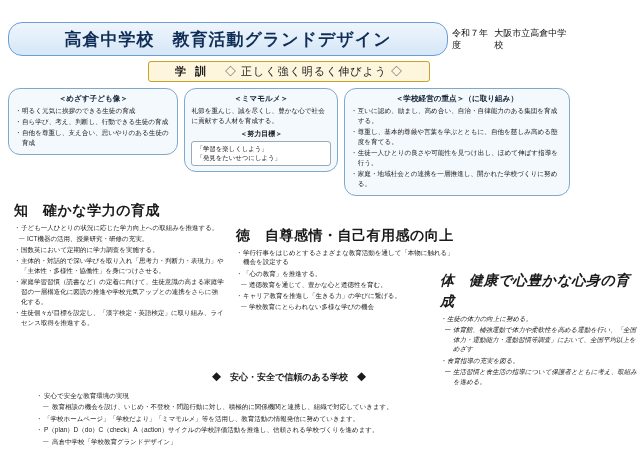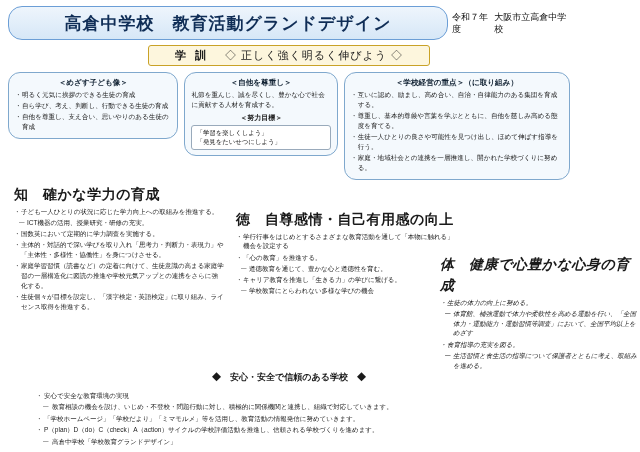--- a/index.html
+++ b/index.html
@@ -12,21 +12,21 @@
     background: #ffffff;
     font-family: "Liberation Sans", sans-serif;
     color: #1a1a1a;
     overflow: hidden;
   }
   .page {
     position: relative;
     width: 578px;
     height: 452px;
     box-sizing: border-box;
-    padding: 6px 8px;
+    padding: 22px 8px;
   }
 
   
   .header-row {
     display: flex;
     align-items: stretch;
     gap: 4px;
   }
   .title-banner {
     flex: 1 1 auto;
@@ -256,21 +256,21 @@
     <div class="panel col-child">
       <div class="panel-title">＜めざす子ども像＞</div>
       <ul>
         <li>明るく元気に挨拶のできる生徒の育成</li>
         <li>自ら学び、考え、判断し、行動できる生徒の育成</li>
         <li>自他を尊重し、支え合い、思いやりのある生徒の育成</li>
       </ul>
     </div>
 
     <div class="panel col-school">
-      <div class="panel-title">＜自他を尊重し＞</div>
+      <div class="panel-title">＜ミマモルメ＞</div>
       <div>礼節を重んじ、誠を尽くし、豊かな心で社会に貢献する人材を育成する。</div>
       <div class="sub-title">＜努力目標＞</div>
       <div class="quote-box" style="white-space: pre-line;">「学習を楽しくしよう」
 「発見をたいせつにしよう」</div>
     </div>
 
     <div class="panel col-mgmt">
       <div class="panel-title">＜学校経営の重点＞（に取り組み）</div>
       <ul>
         <li>互いに認め、励まし、高め合い、自治・自律能力のある集団を育成する。</li>

